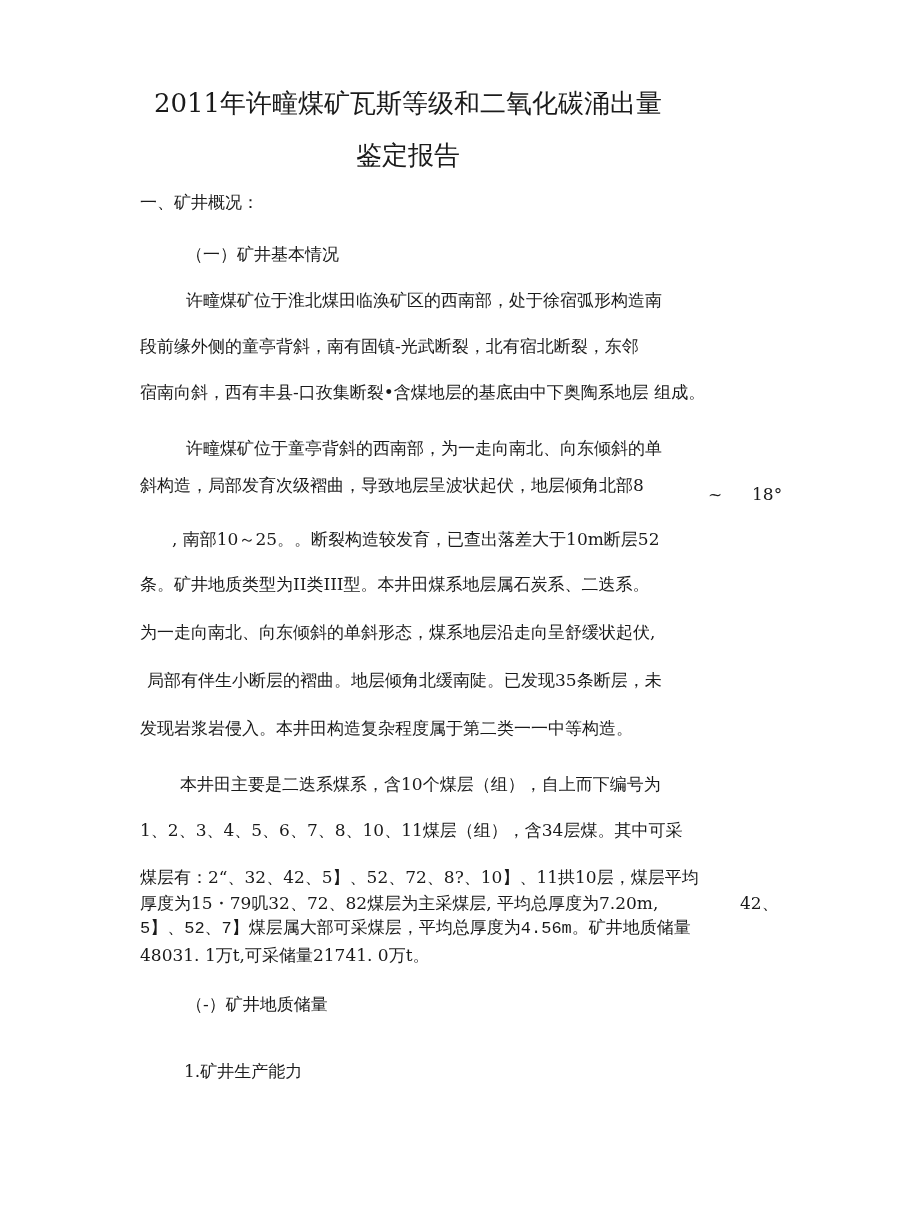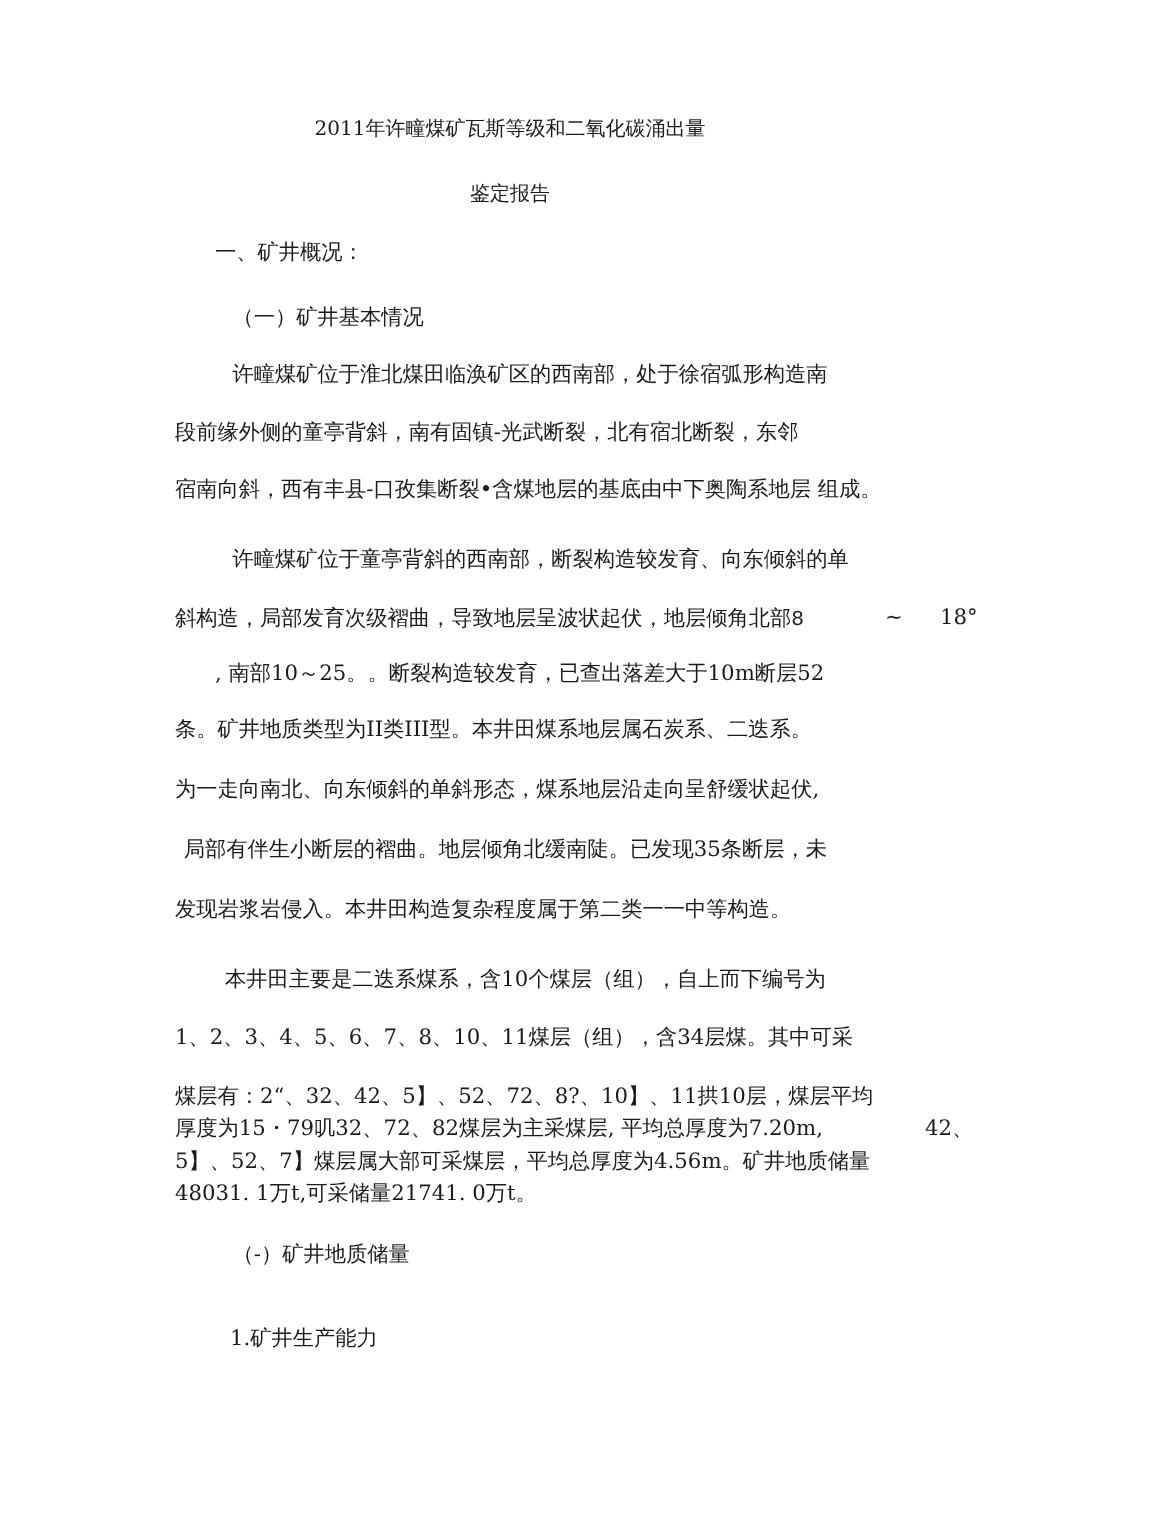--- a/index.html
+++ b/index.html
@@ -2,49 +2,49 @@
 <html><head>
 <meta charset="utf-8">
 <style>
   html, body { margin: 0; padding: 0; background: #ffffff; }
   body {
     width: 920px; height: 1222px; position: relative; overflow: hidden;
     font-family: "DejaVu Serif", "Liberation Serif", serif;
     color: #1a1a1a;
   }
   .line { position: absolute; white-space: pre; font-size: 17px; line-height: 22px; }
-  .title { position: absolute; left: 0; width: 816px; text-align: center; font-size: 16px; line-height: 30px; white-space: pre; }
+  .title { position: absolute; left: 0; width: 816px; text-align: center; font-size: 26px; line-height: 30px; white-space: pre; }
 </style>
 </head>
 <body>
 
 <div>
   <div class="title" style="top:88px;">2011年许疃煤矿瓦斯等级和二氧化碳涌出量</div>
   <div class="title" style="top:140px;">鉴定报告</div>
 
-  <div class="line" style="left:140px; top:191px;margin-left:32px;">一、矿井概况：</div>
+  <div class="line" style="left:140px; top:191px;">一、矿井概况：</div>
   <div class="line" style="left:186px; top:243px;">（一）矿井基本情况</div>
 
   <div class="line" style="left:186px; top:289px;">许疃煤矿位于淮北煤田临涣矿区的西南部，处于徐宿弧形构造南</div>
   <div class="line" style="left:140px; top:335px;">段前缘外侧的童亭背斜，南有固镇-光武断裂，北有宿北断裂，东邻</div>
   <div class="line" style="left:140px; top:381px;text-align:center;">宿南向斜，西有丰县-口孜集断裂•含煤地层的基底由中下奥陶系地层 组成。</div>
 
-  <div class="line" style="left:186px; top:437px;">许疃煤矿位于童亭背斜的西南部，断裂构造较发育、向东倾斜的单</div>
-  <div class="line" style="left:140px; top:486px;font-family:Liberation Mono, monospace;">斜构造，局部发育次级褶曲，导致地层呈波状起伏，地层倾角北部8</div>
+  <div class="line" style="left:186px; top:437px;">许疃煤矿位于童亭背斜的西南部，为一走向南北、向东倾斜的单</div>
+  <div class="line" style="left:140px; top:474px;">斜构造，局部发育次级褶曲，导致地层呈波状起伏，地层倾角北部8</div>
   <div class="line" style="left:708px; top:483px;">~</div>
   <div class="line" style="left:752px; top:483px;">18°</div>
   <div class="line" style="left:136px; top:528px;margin-left:36px;">, 南部10～25。。断裂构造较发育，已查出落差大于10m断层52</div>
   <div class="line" style="left:140px; top:573px;">条。矿井地质类型为II类III型。本井田煤系地层属石炭系、二迭系。</div>
   <div class="line" style="left:140px; top:621px;">为一走向南北、向东倾斜的单斜形态，煤系地层沿走向呈舒缓状起伏,</div>
   <div class="line" style="left:147px; top:669px;">局部有伴生小断层的褶曲。地层倾角北缓南陡。已发现35条断层，未</div>
   <div class="line" style="left:140px; top:717px;">发现岩浆岩侵入。本井田构造复杂程度属于第二类一一中等构造。</div>
 
   <div class="line" style="left:180px; top:773px;">本井田主要是二迭系煤系，含10个煤层（组），自上而下编号为</div>
   <div class="line" style="left:140px; top:819px;">1、2、3、4、5、6、7、8、10、11煤层（组），含34层煤。其中可采</div>
   <div class="line" style="left:140px; top:866px;">煤层有：2“、32、42、5】、52、72、8?、10】、11拱10层，煤层平均</div>
   <div class="line" style="left:140px; top:892px;">厚度为15・79叽32、72、82煤层为主采煤层, 平均总厚度为7.20m,</div>
   <div class="line" style="left:740px; top:892px;">42、</div>
-  <div class="line" style="left:140px; top:918px;">5】、52、7】煤层属大部可采煤层，平均总厚度为4.56m。矿井地质储量</div>
+  <div class="line" style="left:140px; top:918px;font-family:Liberation Mono, monospace;">5】、52、7】煤层属大部可采煤层，平均总厚度为4.56m。矿井地质储量</div>
   <div class="line" style="left:140px; top:944px;">48031. 1万t,可采储量21741. 0万t。</div>
 
   <div class="line" style="left:186px; top:993px;">（-）矿井地质储量</div>
   <div class="line" style="left:184px; top:1060px;text-align:center;">1.矿井生产能力</div>
 </div>
 
 </body></html>

